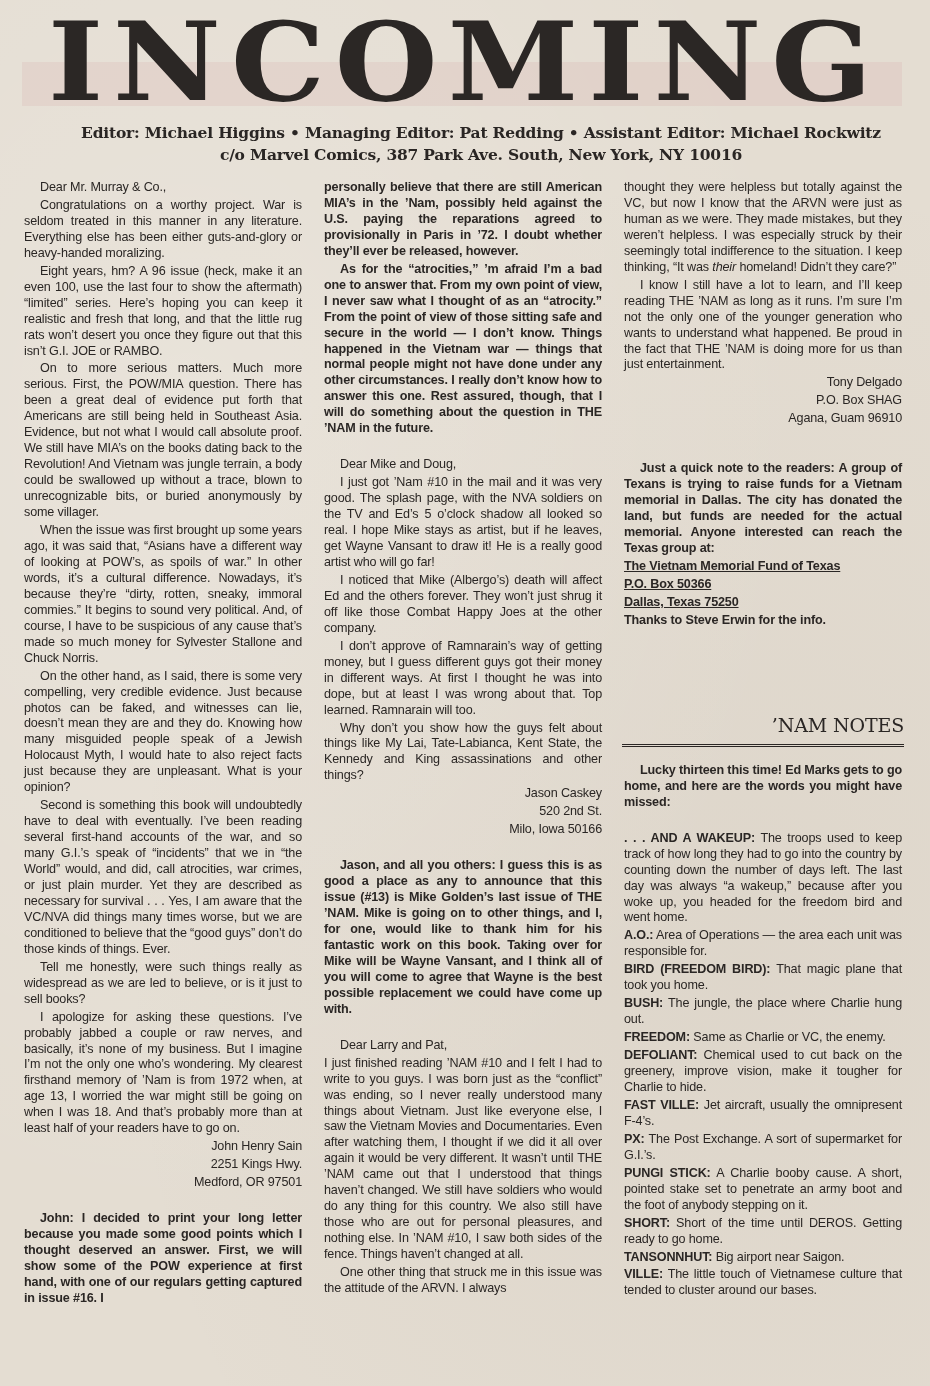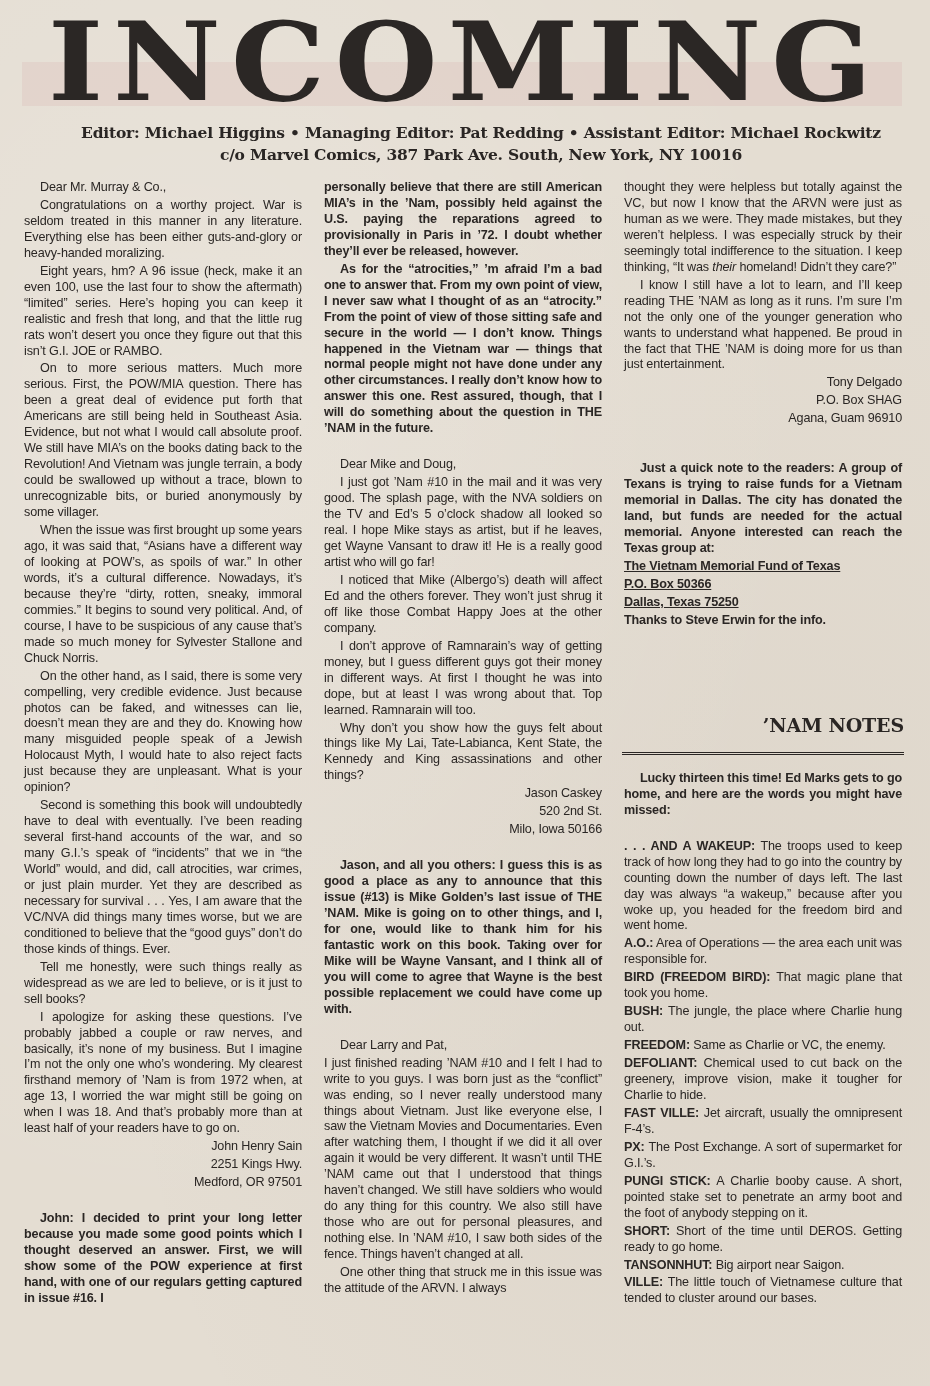--- a/index.html
+++ b/index.html
@@ -59,23 +59,23 @@
     .salutation.indent { text-indent: 16px; }
     .signature { text-align: right; margin: 0; }
     .editor { font-weight: bold; }
     .gap { height: 16px; }
     .gap-lg { height: 30px; }
     .centered { text-align: left; text-indent: 0 !important; margin: 0; text-decoration: underline; }
     .notes-head {
       margin-top: 0;
       text-align: right;
       font-family: "DejaVu Serif", "Liberation Serif", serif;
-      font-weight: 700; font-size: 19px; line-height: 24px;
+      font-weight: 400; font-size: 19px; line-height: 24px;
       border-bottom: 3px double #2a2624;
-      padding-bottom: 15px;
+      padding-bottom: 7px;
     }
     .term { font-weight: bold; }
     .glossary p { text-indent: 0; }
     em { font-style: italic; }
   </style>
 </head>
 <body>
 
 <div class="page">
 

